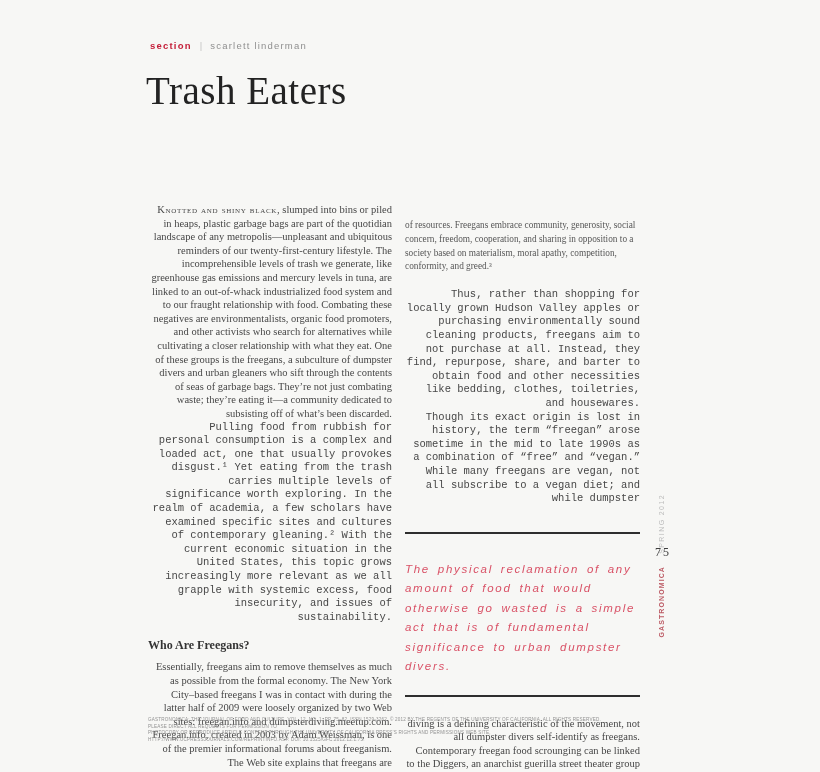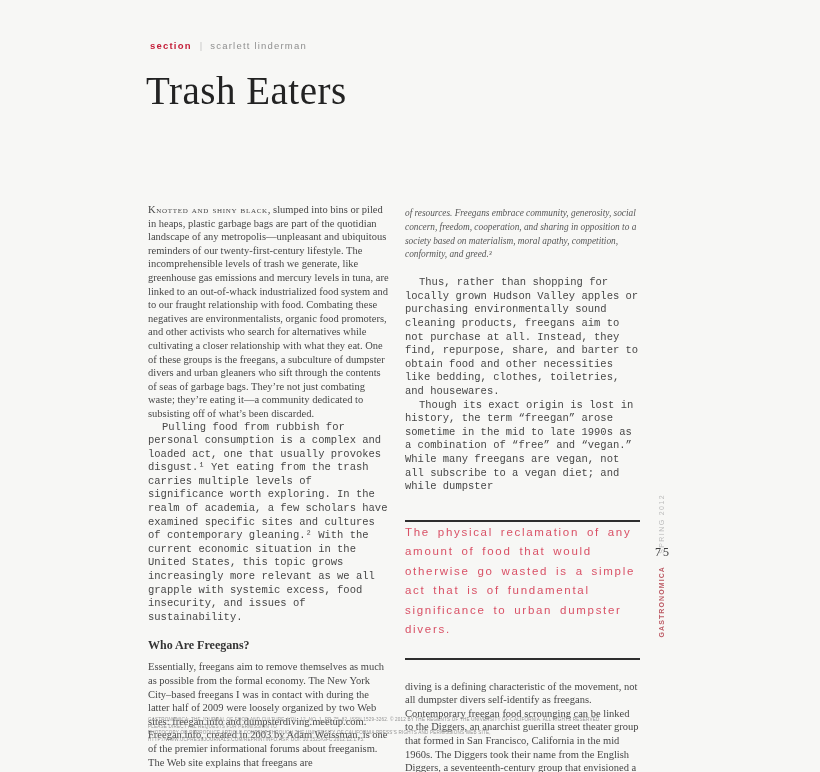--- a/index.html
+++ b/index.html
@@ -48,46 +48,47 @@
     gap: 13px;
   }
   .col-left  { width: 244px; }
   .col-right { width: 235px; }
 
   .body {
     margin: 0;
     font-size: 10.5px;
     line-height: 13.6px;
     color: #474747;
-    text-align: left;
+    text-align: right;
   }
   .indent { text-indent: 14px; font-family: Liberation Mono, monospace; }
   .lead-caps { font-variant: small-caps; letter-spacing: 0.7px; }
 
   .subhead {
     margin: 14px 0 7px 0;
     font-size: 12px;
     font-weight: bold;
     color: #343434;
     font-family: "Liberation Serif", serif;
   }
 
   .extract {
     margin: 13px 0 0 0;
     font-size: 9.3px;
     line-height: 13.8px;
     color: #565656;
   }
-  .extract-top { margin: 4px 0 14px 0; font-style: italic; }
+  .extract-top { margin: 16px 0 14px 0; }
 
   .pullquote {
     margin: 26px 0 20px 0;
     border-top: 2px solid #2e2e2e;
     border-bottom: 2px solid #2e2e2e;
-    padding: 1px 0 18px 0;
+    padding: 26px 0 18px 0;
+    font-style: italic;
   }
   .pullquote-text {
     margin: 0;
     font-family: "Liberation Sans", sans-serif;
     font-size: 11.5px;
     line-height: 19.5px;
     letter-spacing: 1.7px;
     word-spacing: 3px;
     color: #d95166;
   }

